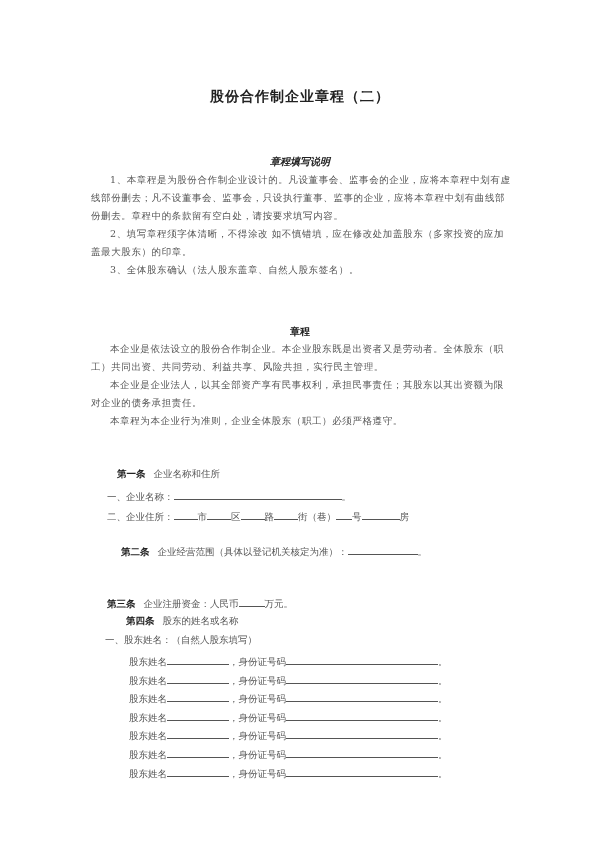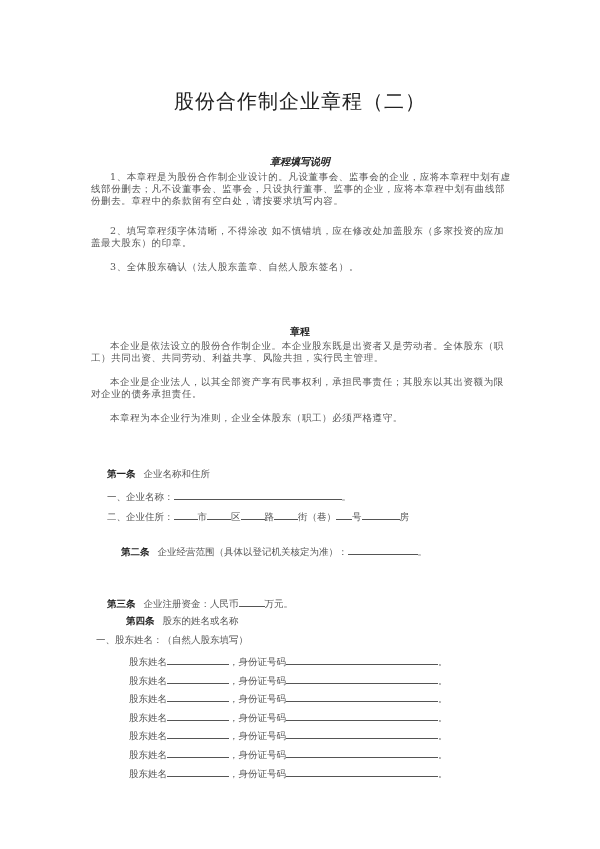--- a/index.html
+++ b/index.html
@@ -1,64 +1,64 @@
 <!DOCTYPE html>
 <html><head>
   <meta charset="utf-8">
   <style>
     html, body { margin: 0; padding: 0; }
     body {
       width: 600px; height: 849px; background: #ffffff; position: relative; overflow: hidden;
       font-family: "DejaVu Serif", "Liberation Serif", serif; color: #444;
     }
     .abs { position: absolute; white-space: nowrap; }
-    .title { left: 0; width: 600px; top: 88px; text-align: center; font-size: 20px; color: #222; letter-spacing: 1px; font-weight: normal; }
+    .title { left: 0; width: 600px; top: 88px; text-align: center; font-size: 14px; color: #222; letter-spacing: 1px; font-weight: bold; }
     .h2 { left: 0; width: 600px; text-align: center; font-size: 10px; font-weight: bold; color: #222; }
-    .para { font-size: 9.5px; color: #555; line-height: 12px; left: 91px; width: 420px; white-space: normal; text-indent: 19px; letter-spacing: 0.6px; }
+    .para { font-size: 9.5px; color: #555; line-height: 18px; left: 91px; width: 420px; white-space: normal; text-indent: 19px; letter-spacing: 0.6px; }
     .line { font-size: 9.5px; color: #555; }
     .art { font-weight: bold; color: #222; margin-right: 8px; }
     .blank { display: inline-block; border-bottom: 1px solid #555; height: 10px; vertical-align: baseline; }
   </style>
 </head>
 <body>
 
 <div class="abs title">股份合作制企业章程（二）</div>
 
 <div class="abs h2" style="top:155px;font-style:italic;">章程填写说明</div>
 <div class="abs para" style="top:171px;">1、本章程是为股份合作制企业设计的。凡设董事会、监事会的企业，应将本章程中划有虚线部份删去；凡不设董事会、监事会，只设执行董事、监事的企业，应将本章程中划有曲线部份删去。章程中的条款留有空白处，请按要求填写内容。</div>
 <div class="abs para" style="top:225px;">2、填写章程须字体清晰，不得涂改 如不慎错填，应在修改处加盖股东（多家投资的应加盖最大股东）的印章。</div>
 <div class="abs para" style="top:261px;">3、全体股东确认（法人股东盖章、自然人股东签名）。</div>
 
 <div class="abs h2" style="top:325px;">章程</div>
 <div class="abs para" style="top:340px;">本企业是依法设立的股份合作制企业。本企业股东既是出资者又是劳动者。全体股东（职工）共同出资、共同劳动、利益共享、风险共担，实行民主管理。</div>
 <div class="abs para" style="top:376px;">本企业是企业法人，以其全部资产享有民事权利，承担民事责任；其股东以其出资额为限对企业的债务承担责任。</div>
 <div class="abs para" style="top:412px;">本章程为本企业行为准则，企业全体股东（职工）必须严格遵守。</div>
 
-<div class="abs line" style="left:107px; top:468px;">
+<div class="abs line" style="left:117px; top:468px;">
   <span class="art">第一条</span><span>企业名称和住所</span>
 </div>
 <div class="abs line" style="left:107px; top:489px;">
   <span>一、企业名称：</span><span class="blank" style="width:168px;"></span><span>。</span>
 </div>
 <div class="abs line" style="left:107px; top:509px;">
   <span>二、企业住所：</span><span class="blank" style="width:24px;"></span><span>市</span><span class="blank" style="width:24px;"></span><span>区</span><span class="blank" style="width:24px;"></span><span>路</span><span class="blank" style="width:24px;"></span><span>街（巷）</span><span class="blank" style="width:16px;"></span><span>号</span><span class="blank" style="width:38px;"></span><span>房</span>
 </div>
 
 <div class="abs line" style="left:93px; top:544px;margin-left:28px;">
   <span class="art">第二条</span><span>企业经营范围（具体以登记机关核定为准）：</span><span class="blank" style="width:70px;"></span><span>。</span>
 </div>
 
 <div class="abs line" style="left:107px; top:580px;margin-top:16px;">
   <span class="art">第三条</span><span>企业注册资金：人民币</span><span class="blank" style="width:26px;"></span><span>万元。</span>
 </div>
 
 <div class="abs line" style="left:92px; top:615px;margin-left:34px;">
   <span class="art">第四条</span><span>股东的姓名或名称</span>
 </div>
-<div class="abs line" style="left:96px; top:634px;font-family:Liberation Serif, serif;">一、股东姓名：（自然人股东填写）</div>
+<div class="abs line" style="left:105px; top:634px;font-family:Liberation Serif, serif;">一、股东姓名：（自然人股东填写）</div>
 
 <div id="rows">
     <div class="abs line" style="left: 129px; top: 654px;"><span>股东姓名</span><span class="blank" style="width:62px;"></span><span>，身份证号码</span><span class="blank" style="width:152px;"></span><span>。</span></div>
     <div class="abs line" style="left: 129px; top: 672.6px;"><span>股东姓名</span><span class="blank" style="width:62px;"></span><span>，身份证号码</span><span class="blank" style="width:152px;"></span><span>。</span></div>
     <div class="abs line" style="left: 129px; top: 691.2px;"><span>股东姓名</span><span class="blank" style="width:62px;"></span><span>，身份证号码</span><span class="blank" style="width:152px;"></span><span>。</span></div>
     <div class="abs line" style="left: 129px; top: 709.8px;"><span>股东姓名</span><span class="blank" style="width:62px;"></span><span>，身份证号码</span><span class="blank" style="width:152px;"></span><span>。</span></div>
     <div class="abs line" style="left: 129px; top: 728.4px;"><span>股东姓名</span><span class="blank" style="width:62px;"></span><span>，身份证号码</span><span class="blank" style="width:152px;"></span><span>。</span></div>
     <div class="abs line" style="left: 129px; top: 747px;"><span>股东姓名</span><span class="blank" style="width:62px;"></span><span>，身份证号码</span><span class="blank" style="width:152px;"></span><span>。</span></div>
     <div class="abs line" style="left: 129px; top: 765.6px;"><span>股东姓名</span><span class="blank" style="width:62px;"></span><span>，身份证号码</span><span class="blank" style="width:152px;"></span><span>。</span></div>
   </div>

